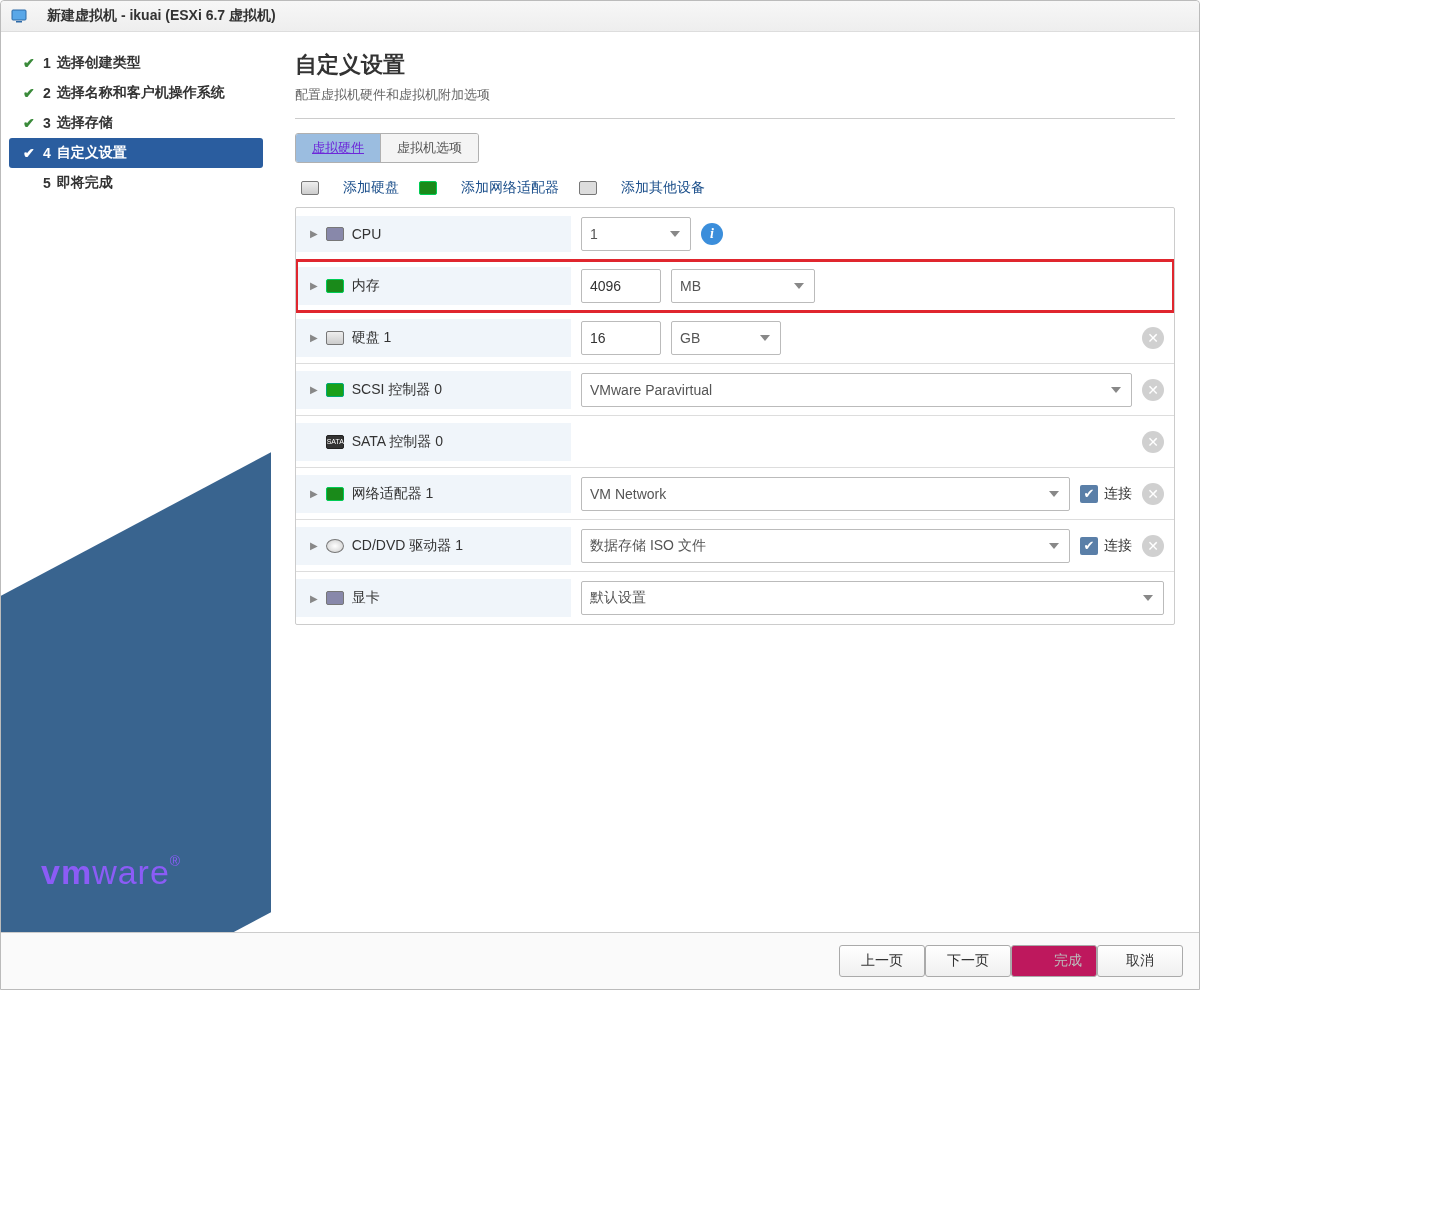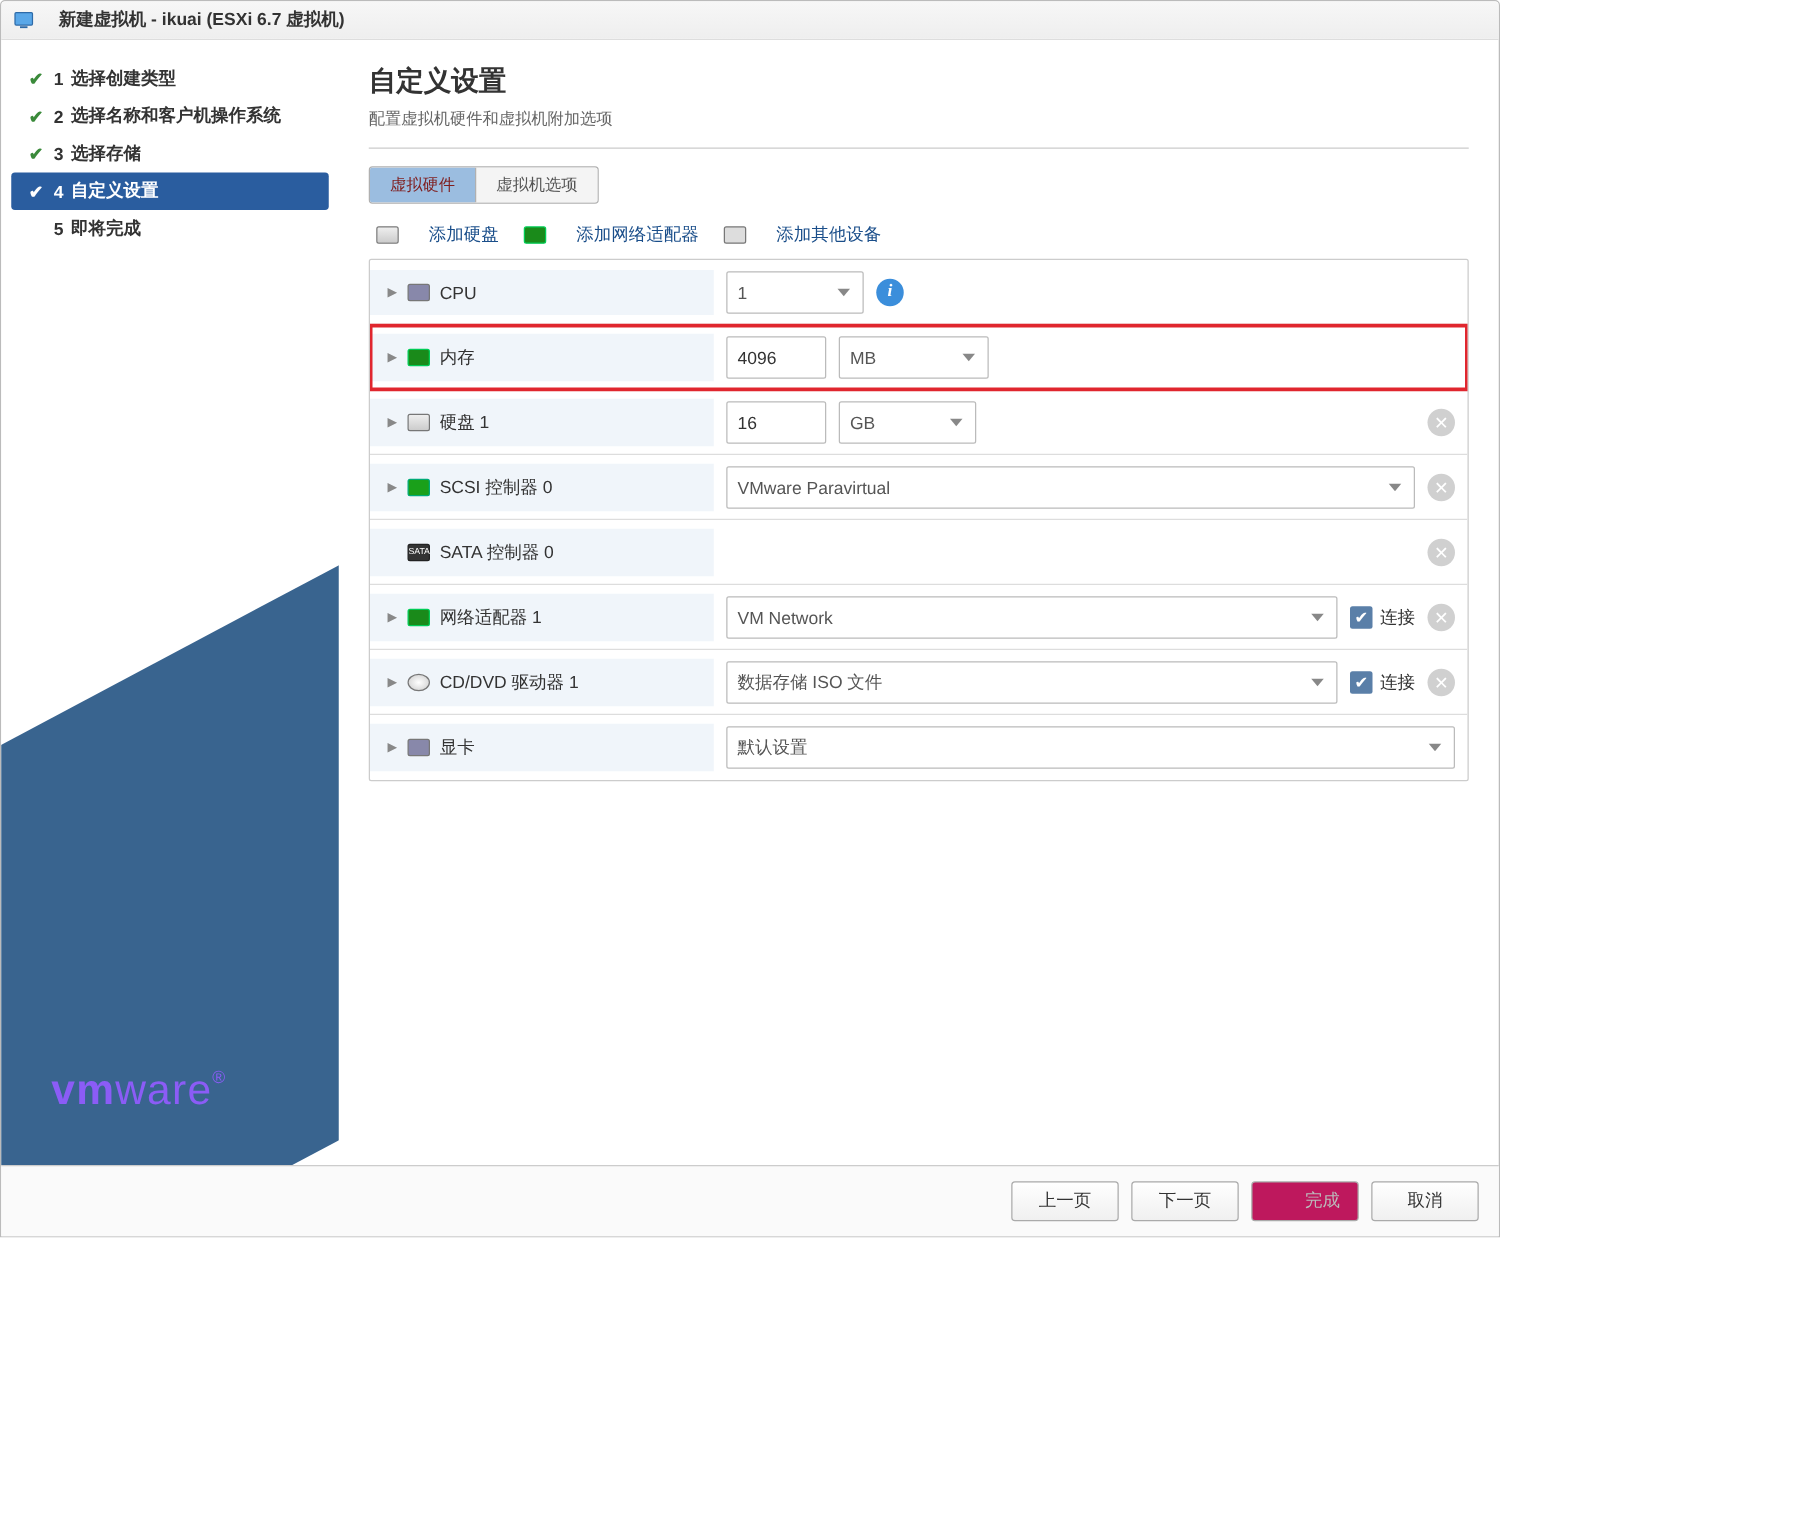--- a/index.html
+++ b/index.html
@@ -16,21 +16,21 @@
 .sidebar li.active .check { color:#fff; }
 .sidebar .tri { position:absolute; left:-180px; bottom:-60px; width:600px; height:460px; background:#39648f; transform: skewY(-28deg); z-index:0; }
 .sidebar .logo { position:absolute; left:40px; bottom:40px; z-index:2; color:#8b5cf6; font-size:34px; font-weight:300; letter-spacing:1px; }
 .sidebar .logo b { font-weight:700; }
 .main { flex:1; padding: 18px 24px 10px 24px; position:relative; }
 .main h2 { font-size:22px; margin-bottom:6px; }
 .sub { color:#666; font-size:13px; margin-bottom:14px; }
 .hr { border-top:1px solid #ccc; margin-bottom:14px; }
 .tabs { display:inline-flex; border:1px solid #b0b0b0; border-radius:3px; overflow:hidden; margin-bottom:14px; }
 .tabs .tab { padding:5px 16px; background:#f4f4f4; cursor:pointer; font-size:13px; color:#555; }
-.tabs .tab.active { background:#9bbde0; color:#7f1d1d; }
+.tabs .tab.active { background:#9bbde0; color:#6d28d9;text-decoration:underline; }
 .tabs .tab + .tab { border-left:1px solid #b0b0b0; }
 .toolbar { display:flex; gap:20px; align-items:center; padding:2px 6px 10px 6px; }
 .toolbar .tb { display:flex; align-items:center; gap:24px; color:#1a4e8a; cursor:pointer; font-size:14px; }
 .ic { width:18px; height:14px; display:inline-block; border:1px solid #777; background:#ddd; border-radius:2px; }
 .ic.green { background:#1a8a1a; border-color:#0c5; }
 .ic.disk { background:linear-gradient(#eee,#ccc); }
 .ic.sata { background:#333; color:#fff; font-size:7px; text-align:center; line-height:12px; border-color:#222;}
 .ic.scsi { background:#1aa01a; border-color:#0a7; }
 .ic.cd { border-radius:50%; background:radial-gradient(#fff,#ccc); }
 .ic.monitor { background:#88a; }
@@ -44,21 +44,21 @@
 .select, .numin { height:34px; border:1px solid #bbb; border-radius:2px; background:#fff; padding:0 8px; font-size:14px; color:#555; display:flex; align-items:center; position:relative;}
 .select { min-width:110px; padding-right:28px; cursor:pointer;}
 .select::after { content:""; position:absolute; right:10px; top:50%; width:0;height:0; border-left:5px solid transparent; border-right:5px solid transparent; border-top:6px solid #888; transform:translateY(-50%); }
 .select.wide { flex:1; min-width:0; }
 .numin { width:80px; }
 .numin input { border:none; width:100%; font-size:14px; color:#333; outline:none; }
 .info-ic { width:22px; height:22px; border-radius:50%; background:#3b8edb; color:#fff; display:inline-flex; align-items:center; justify-content:center; font-style:italic; font-weight:bold; font-family:Georgia,serif; }
 .del { width:22px; height:22px; border-radius:50%; background:#d0d0d0; color:#fff; display:flex; align-items:center; justify-content:center; cursor:pointer; margin-left:auto; font-size:14px; }
 .chk { width:18px; height:18px; background:#5a7fa8; border-radius:2px; display:inline-flex; align-items:center; justify-content:center; color:#fff; font-size:13px; }
 .conn { display:flex; align-items:center; gap:6px; color:#333; }
-.footer { padding:12px 16px; border-top:1px solid #ccc; display:flex; justify-content:flex-end; gap:10px; background:#fafafa; }
+.footer { padding:12px 16px; border-top:1px solid #ccc; display:flex; justify-content:flex-end; background:#fafafa; }
 .btn { min-width:86px; padding:6px 14px; border:1px solid #aaa; background:linear-gradient(#fff,#f0f0f0); border-radius:3px; cursor:pointer; text-align:center; font-size:14px; }
 .btn.disabled { color:#bbb; background:#be185d; cursor:default;text-align:right; }
 </style>
 </head>
 <body>
 
 <div class="window">
   <div class="titlebar">
     <span class="tb-icon">
       <svg viewBox="0 0 16 16">
@@ -146,21 +146,21 @@
         <div class="row highlight">
           <div class="lbl">
               <span class="exp">▶</span>
               <span class="ic green"></span>
               <span>内存</span>
             </div>
           <div class="ctrl">
             <div class="numin">
                 <input value="4096" style="">
               </div>
-            <div class="select" style="width:120px">
+            <div class="select" style="width:144px">
                 <span>MB</span>
               </div>
           </div>
         </div>
 
         <div class="row">
           <div class="lbl">
               <span class="exp">▶</span>
               <span class="ic disk"></span>
               <span>硬盘 1</span>

